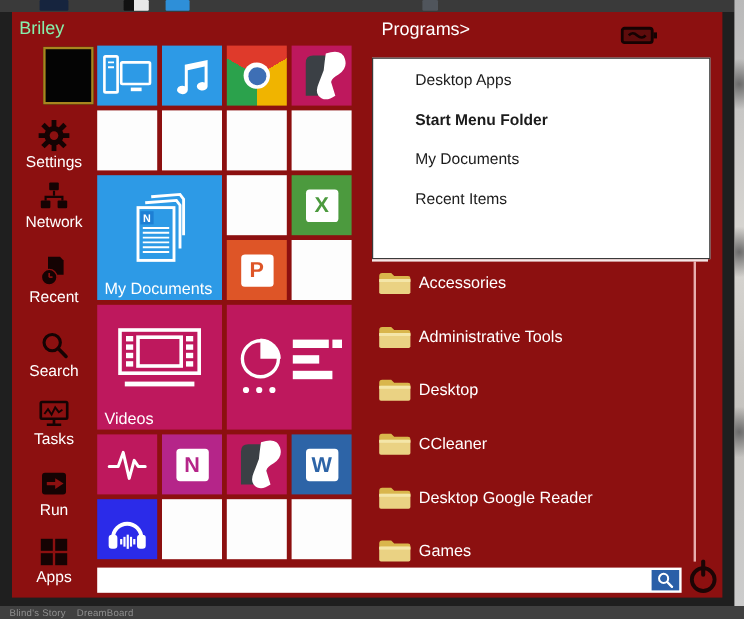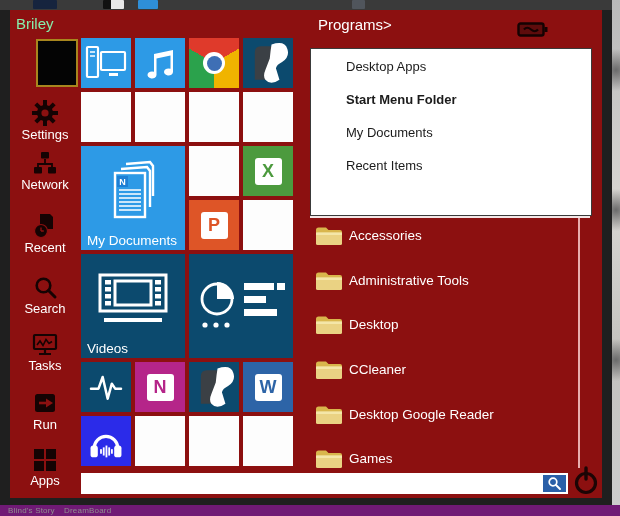--- a/index.html
+++ b/index.html
@@ -12,21 +12,21 @@
   
   .top-strip{position:absolute;left:0;top:0;width:612px;height:10px;background:#3a3a3a;}
   .desk-icon{position:absolute;top:0;height:9px;border-radius:1px;}
   .desk-icon.a{left:33px;width:24px;background:#16243e;}
   .desk-icon.b{left:103px;width:21px;background:linear-gradient(90deg,#111 40%,#e8e8e8 40%);}
   .desk-icon.c{left:138px;width:20px;background:#2e8fd8;}
   .desk-icon.d{left:352px;width:13px;background:#50555c;}
   .wallpaper{position:absolute;left:612px;top:0;width:8px;height:505px;
     background:linear-gradient(180deg,#b9b9b9,#d8d6d2 40%,#c4c2be 70%,#cccccc);}
   .wallpaper .smudge{position:absolute;left:0;width:8px;height:60px;background:radial-gradient(circle,#6b6b6b 0%,transparent 70%);}
-  .taskbar{position:absolute;left:0;top:505px;width:620px;height:11px;background:#701a75;}
+  .taskbar{position:absolute;left:0;top:505px;width:620px;height:11px;background:#404040;}
   .task-label{position:absolute;top:1px;font-size:8px;color:#8f8f8f;letter-spacing:.2px;white-space:nowrap;}
   .task-label.t0{left:8px;}
   .task-label.t1{left:64px;}
 
   
   .menu{position:absolute;left:10px;top:10px;width:592px;height:488px;background:#8C1010;}
 
   .user-title{position:absolute;left:6px;top:5px;font-size:15px;color:#86efac;}
   .avatar{position:absolute;left:26px;top:29px;width:42px;height:48px;background:#040404;border:2px solid #A8861E;box-sizing:border-box;}
 
@@ -36,21 +36,21 @@
   .rail-item svg{display:block;}
 
   
   .grid{position:absolute;left:71px;top:28px;display:grid;
     grid-template-columns:repeat(4,50px);grid-auto-rows:50px;gap:4px;}
   .tile{position:relative;display:flex;align-items:center;justify-content:center;overflow:hidden;}
   .tile.w2{grid-column:span 2;}
   .tile.h2{grid-row:span 2;}
   .tile-white{background:#fdfdfd;}
   .tile-blue{background:#2D9AE6;}
-  .tile-blue2{background:#0c4a6e;}
+  .tile-blue2{background:#be185d;}
   .tile-green{background:#4C9A3E;}
   .tile-orange{background:#DE5527;}
   .tile-magenta{background:#B52589;}
   .tile-steel{background:#2D64A7;}
   .tile-indigo{background:#2B2BE9;}
   .tile-chrome{background:conic-gradient(from 60deg,#F0B400 0deg 120deg,#2BA24C 120deg 240deg,#DF3A2B 240deg 360deg);}
   .chrome-ring{width:22px;height:22px;border-radius:50%;background:#fff;display:flex;align-items:center;justify-content:center;}
   .chrome-core{width:15px;height:15px;border-radius:50%;background:#3E6FB5;}
   .tile-label{position:absolute;left:6px;bottom:2px;font-size:13.5px;color:#fff;white-space:nowrap;}
   .office-badge{width:27px;height:27px;background:#fff;border-radius:3px;display:flex;align-items:center;justify-content:center;

